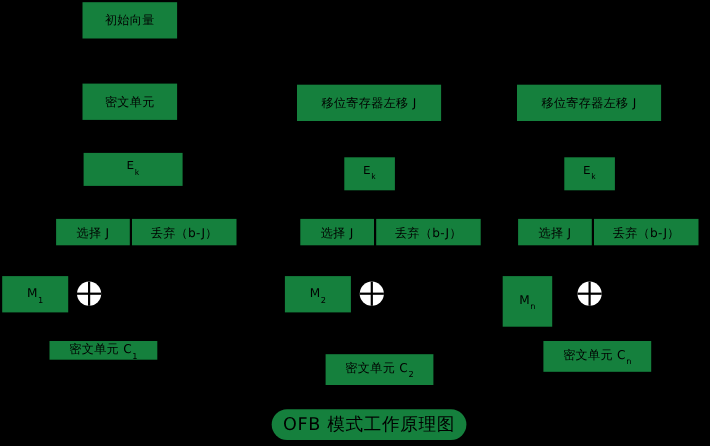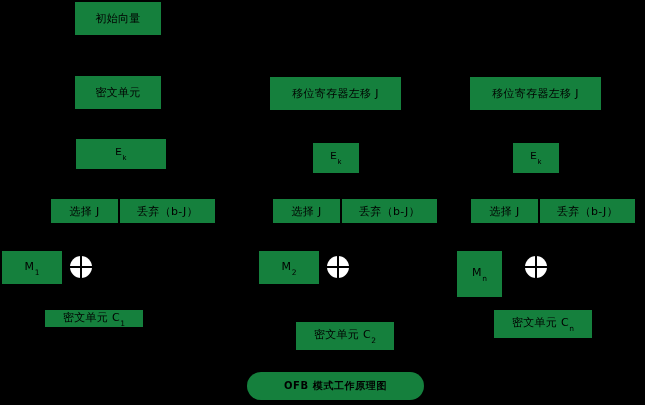--- a/index.html
+++ b/index.html
@@ -26,22 +26,22 @@
     font-size: 11px;
     line-height: 1;
     white-space: nowrap;
     letter-spacing: 0.3px;
   }
   .box.serif {
     font-family: Liberation Mono, monospace;
     font-size: 11px;
   }
   .box.title {
-    font-weight: bold;
-    font-size: 10px;
+    font-weight: normal;
+    font-size: 16px;
     letter-spacing: 0.6px;
     border-radius: 14px;
   }
   .sub {
     font-size: 7.5px;
     vertical-align: sub;
     position: relative;
     top: 2px;
     left: 0.3px;
   }

